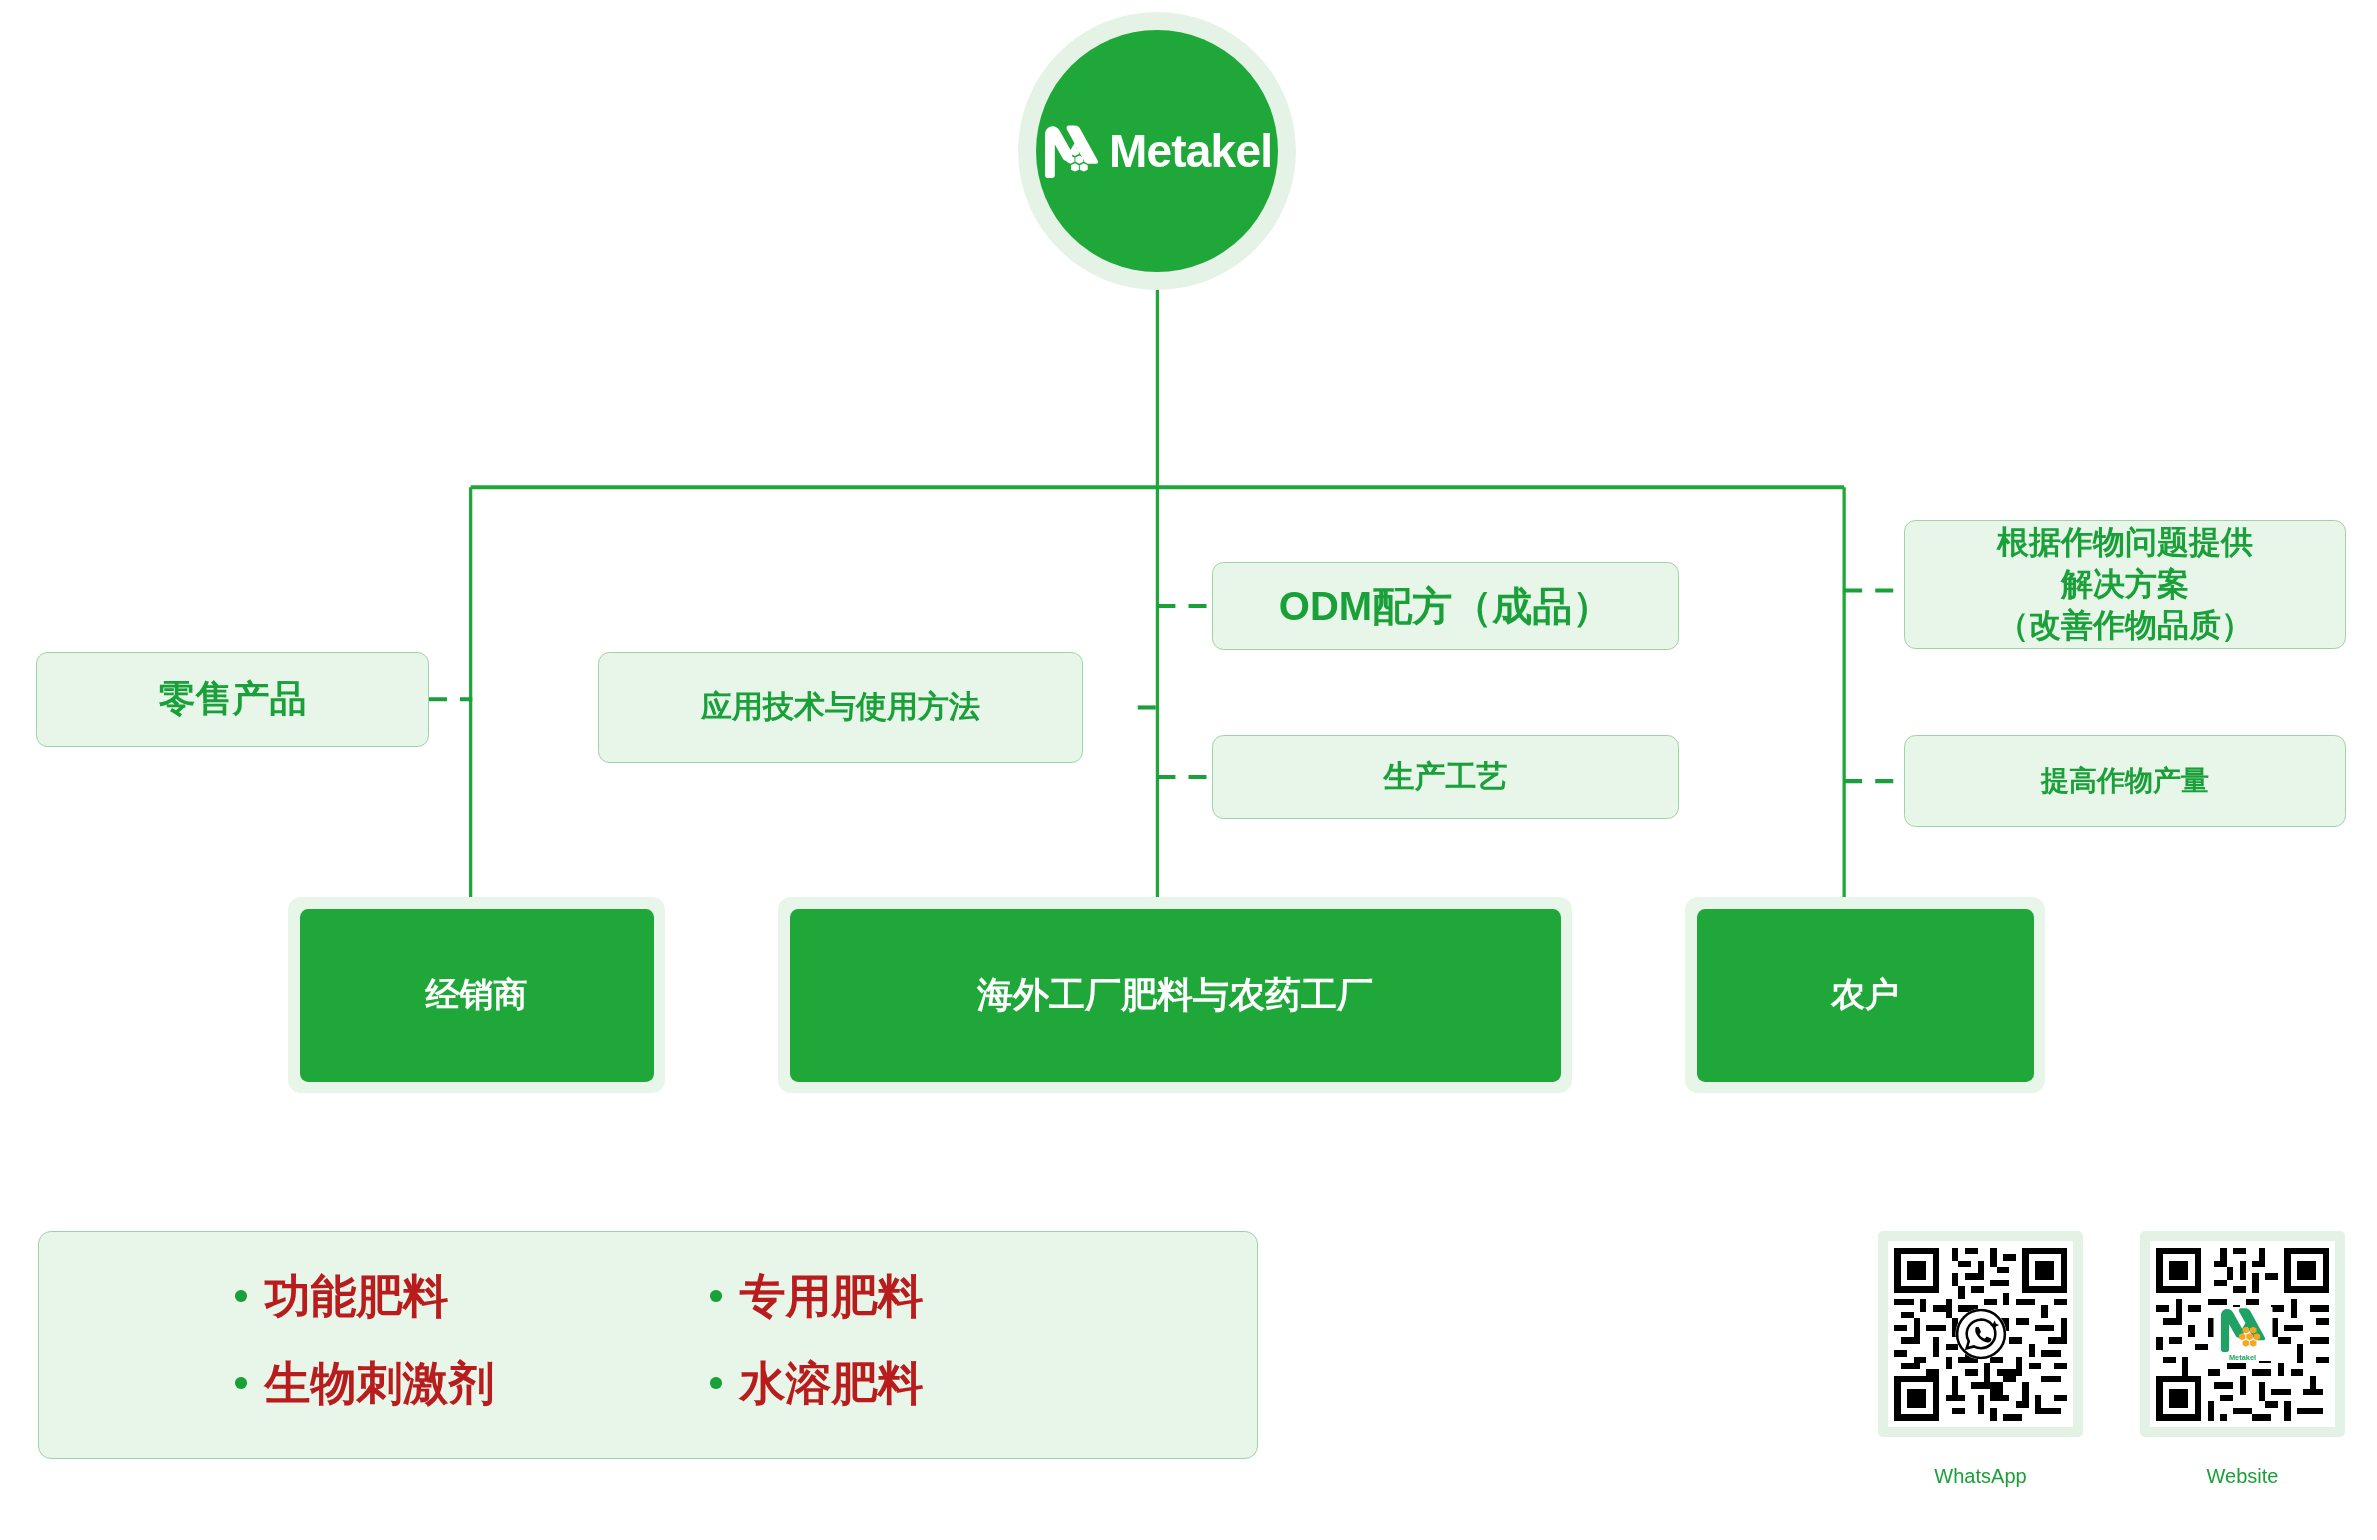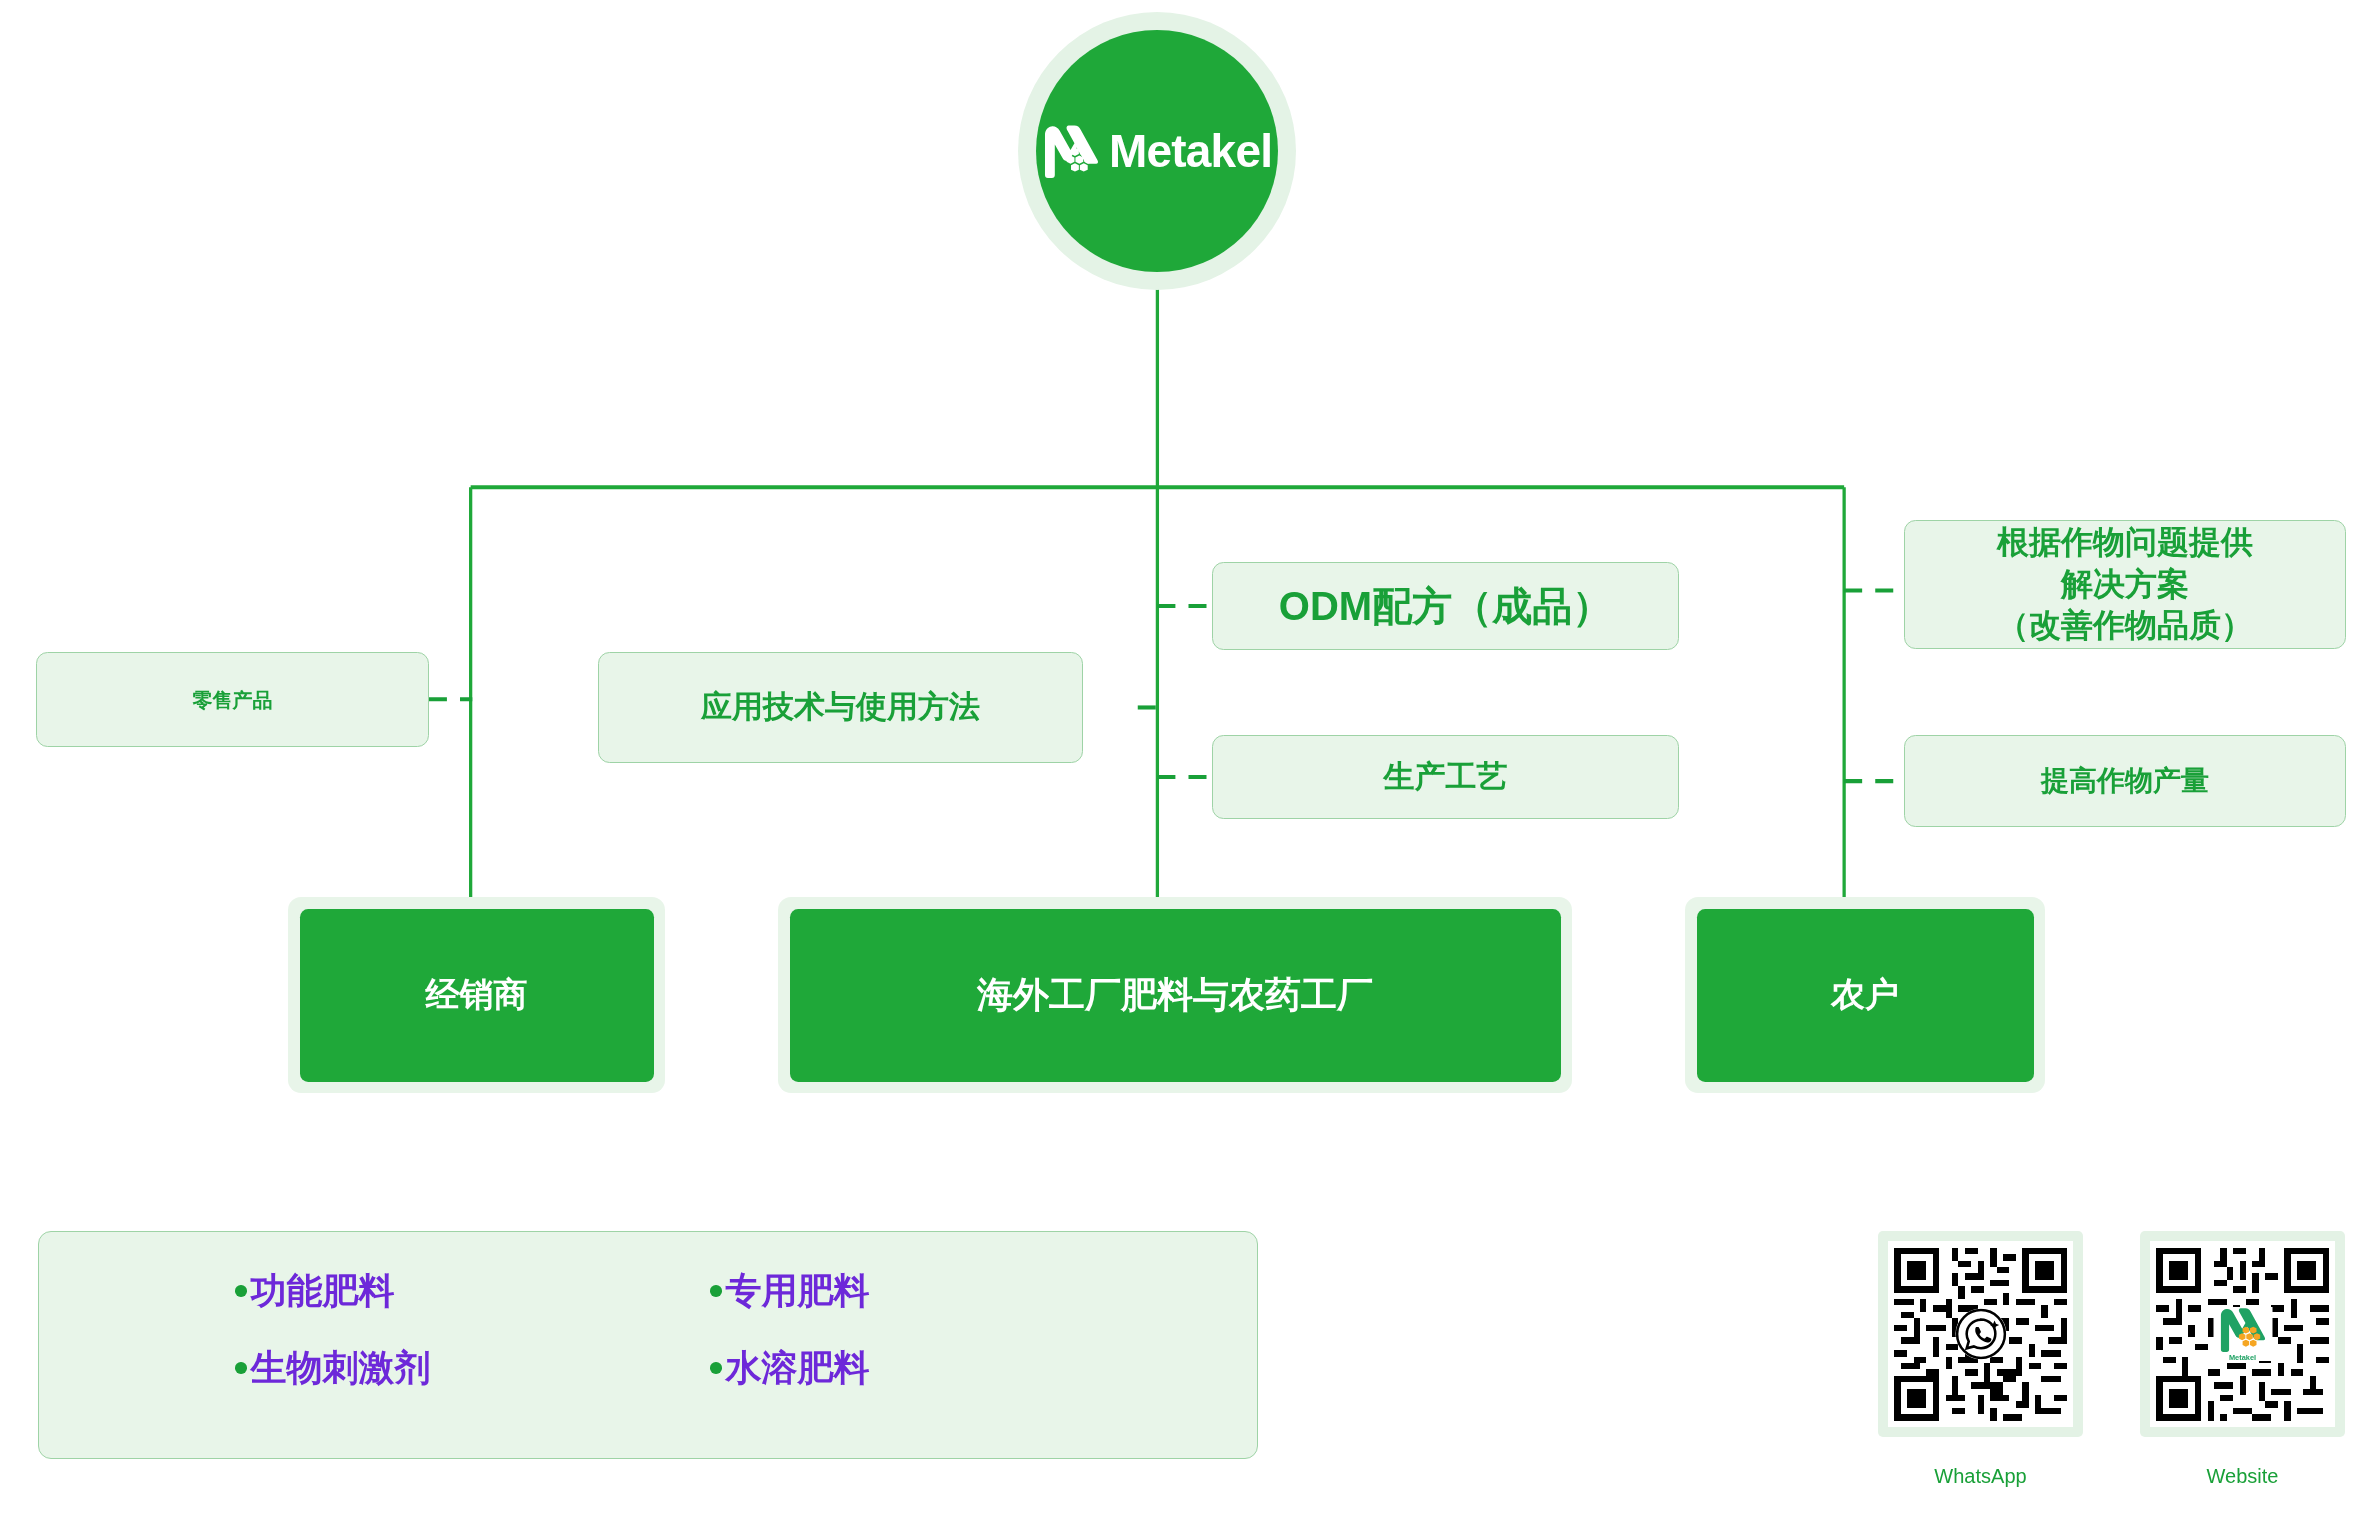--- a/index.html
+++ b/index.html
@@ -58,21 +58,21 @@
     display:flex;
     align-items:center;
     justify-content:center;
     text-align:center;
     color:#19a038;
     font-weight:700;
     z-index:5;
   }
   .lbox span{display:block;line-height:1.30;white-space:pre-line;padding:0 13px;}
 
-  #box-retail      {left:36px;  top:652px;  width:393px; height:95px; font-size:20px;}
+  #box-retail      {left:36px;  top:652px;  width:393px; height:95px; font-size:37px;}
   #box-apptech     {left:598px; top:652px; width:485px; height:111px; font-size:31px;}
   #box-odm         {left:1212px;top:562px; width:467px; height:88px; font-size:40px;}
   #box-process     {left:1212px;top:735px; width:467px; height:84px; font-size:31px;}
   #box-solution    {left:1904px;top:520px; width:442px; height:129px; font-size:32px;}
   #box-yield       {left:1904px;top:735px; width:442px; height:92px; font-size:28px;}
 
   
   .dframe{
     position:absolute;
     box-sizing:border-box;
@@ -116,23 +116,23 @@
     left:196px; top:41px;
     width:966px;
     display:grid;
     grid-template-columns:270px 270px;
     grid-row-gap:41px;
     grid-column-gap:205px;
   }
   .bullet-item{
     display:flex;
     align-items:center;
-    gap:4px;
-    color:#6d28d9;
-    font-size:36px;
+    gap:18px;
+    color:#b91c1c;
+    font-size:46px;
     font-weight:700;
     line-height:1;
   }
   .bullet-dot{
     width:11.5px;height:11.5px;border-radius:50%;
     background:#19a038;flex:0 0 auto;
   }
 
   
   .qr-card{

